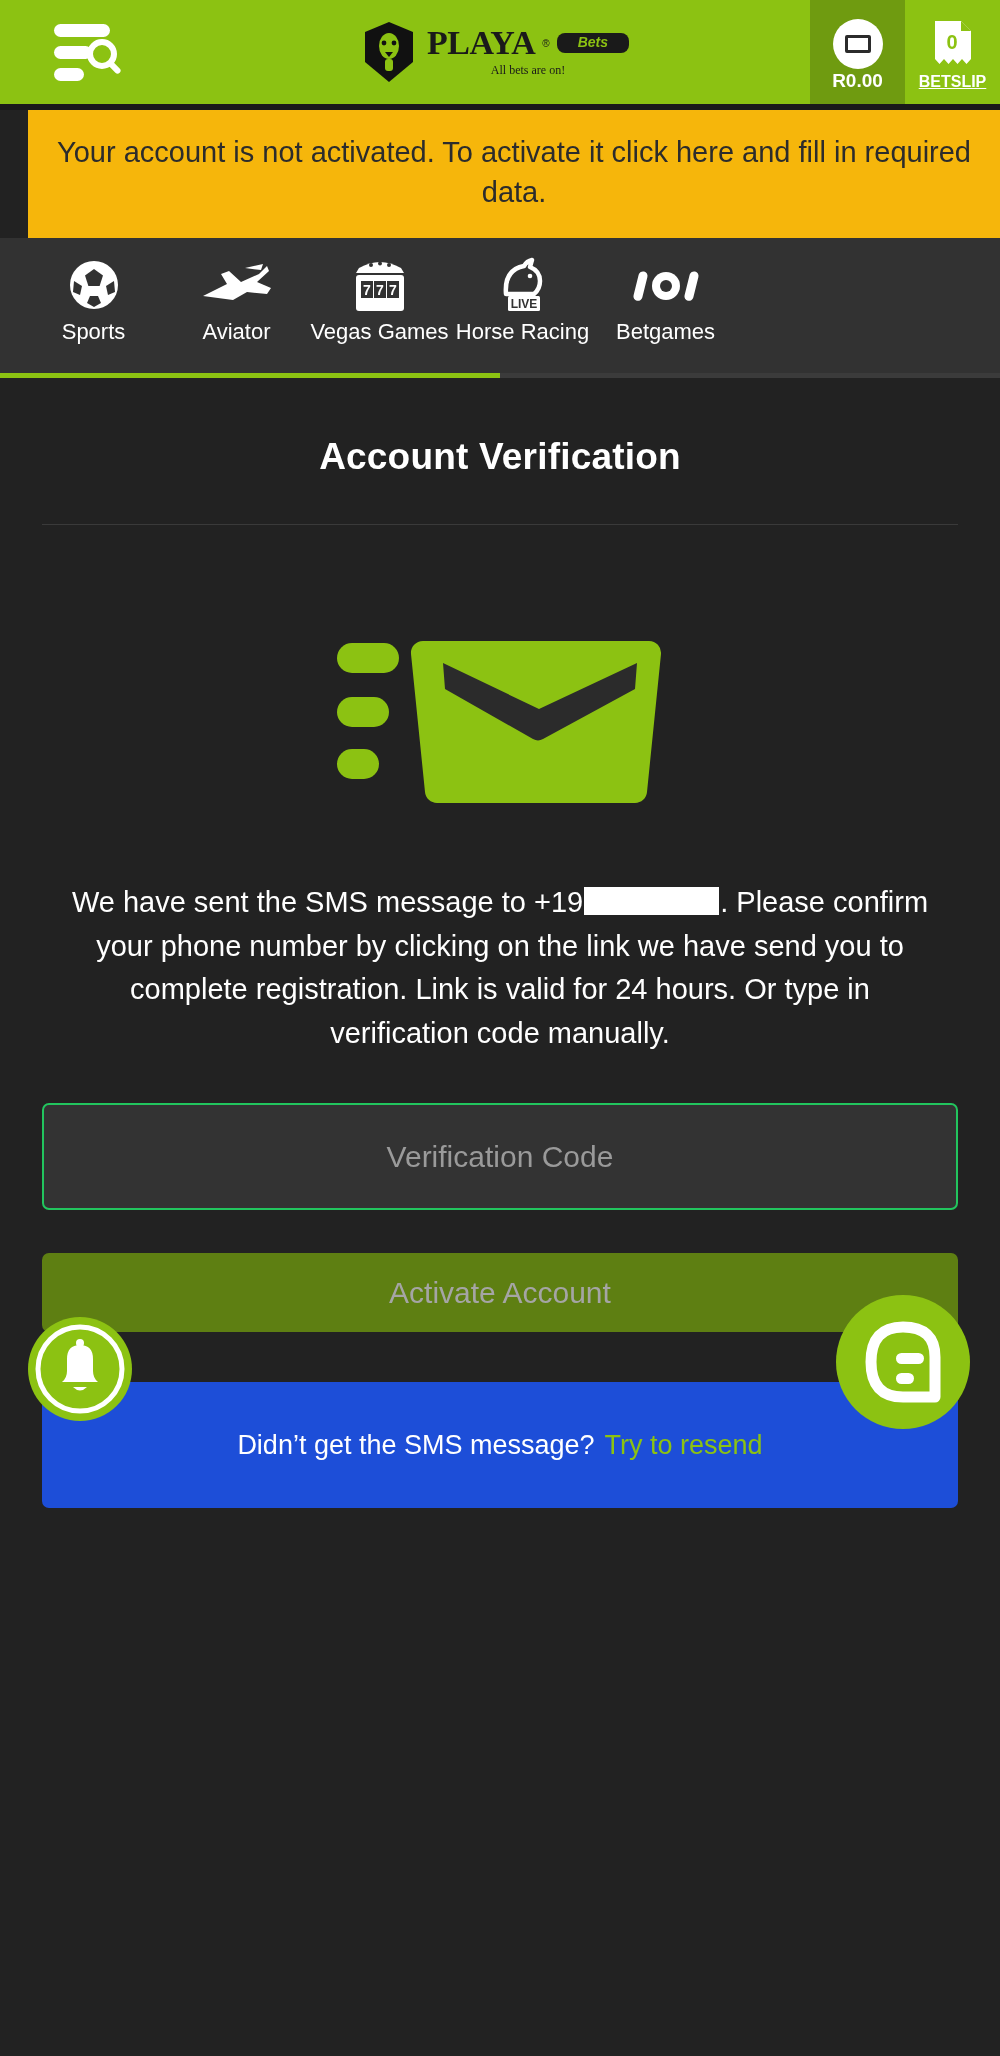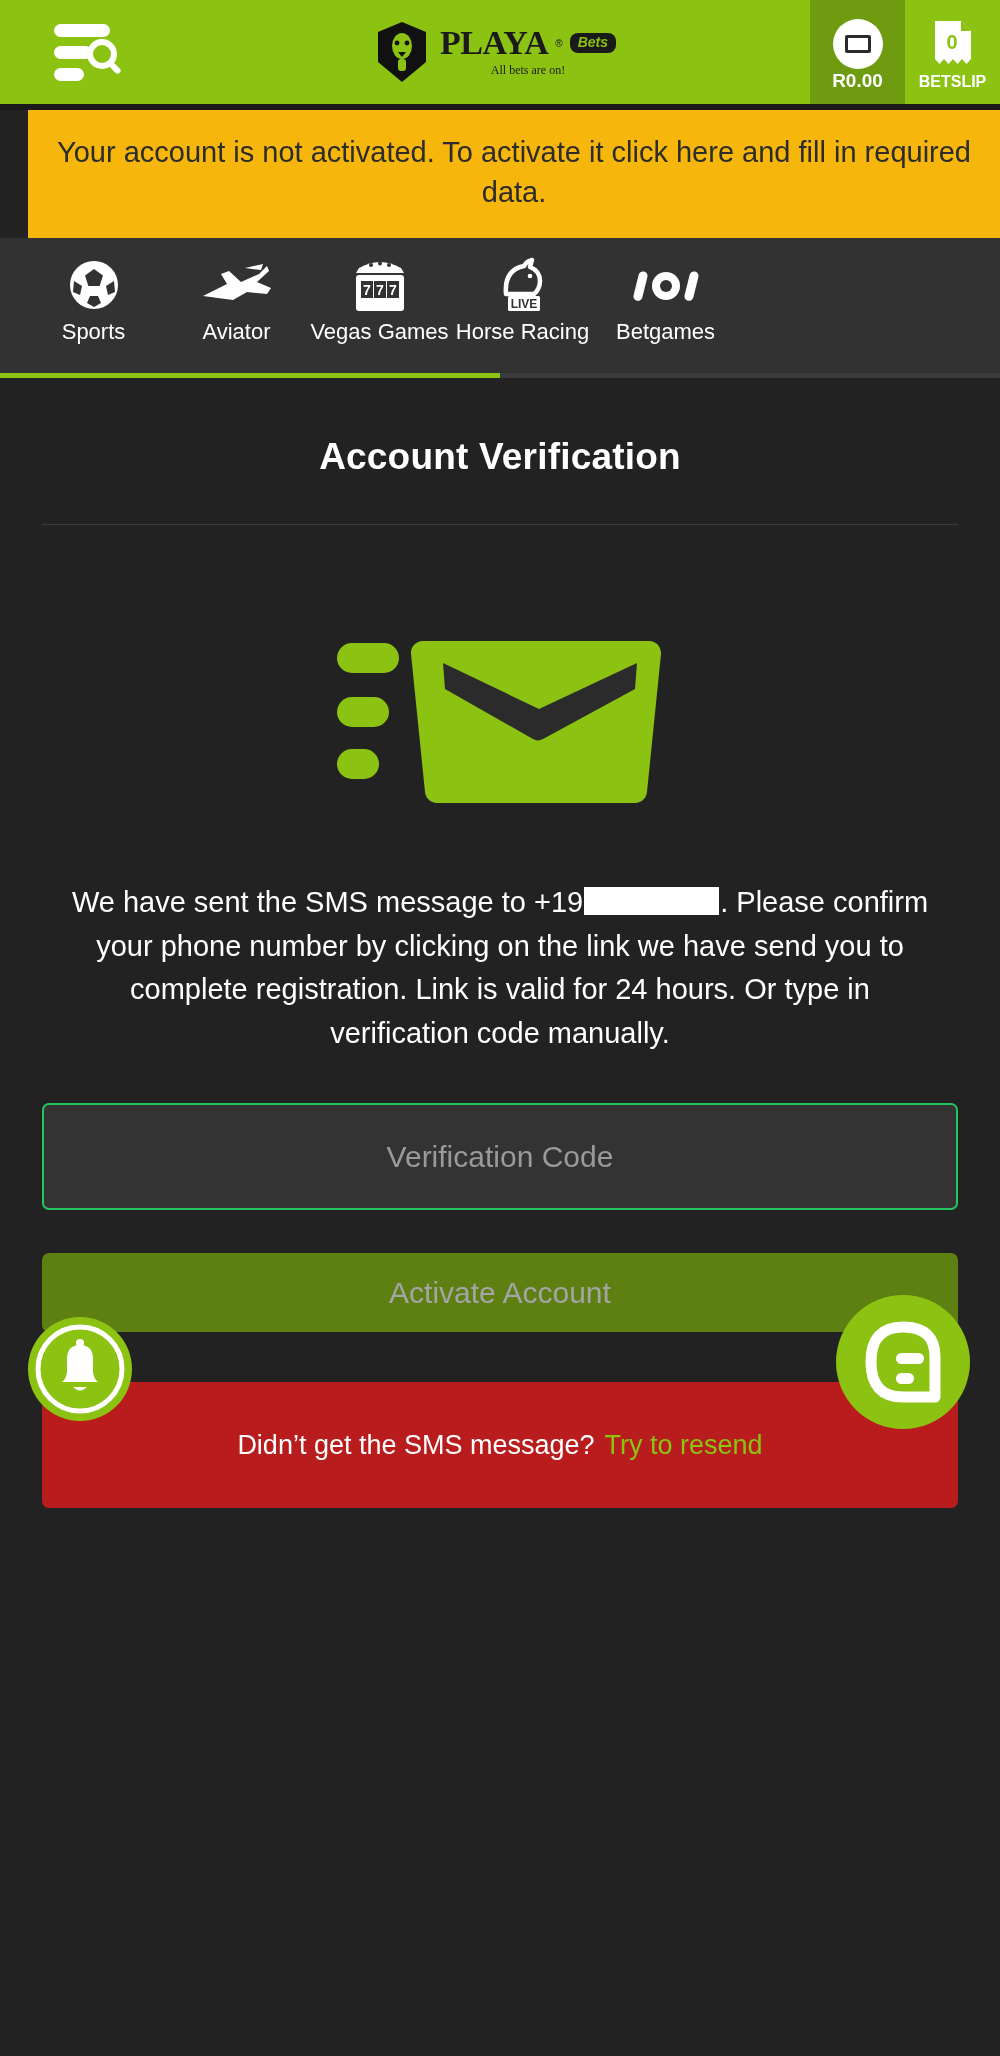--- a/index.html
+++ b/index.html
@@ -52,21 +52,21 @@
   .logo-row1 { display:flex; align-items:center; gap:7px;text-align:right; }
   .logo-playa {
     font-family:"Liberation Serif", serif;
     font-weight:bold; font-size:34px; color:#1a1a1a;
     letter-spacing:-0.5px; line-height:1;
   }
   .logo-reg { font-size:10px; color:#1a1a1a; vertical-align:super; }
   .logo-bets {
     background:#1a1a1a; color:#8CC212;
     font-size:14px; font-weight:bold; font-style:italic;
-    padding:2px 8px; border-radius:8px; line-height:1.1;
+    padding:2px 21px; border-radius:8px; line-height:1.1;
   }
   .logo-tag {
     font-family:"Liberation Serif", serif;
     font-size:12px; color:#1a1a1a; margin-top:3px;
     align-self:center; width:100%; text-align:center;
   }
 
   .hdr-balance {
     width:95px; background:#6F9B10;
     display:flex; flex-direction:column;
@@ -82,21 +82,21 @@
   }
   .bal-amt { color:#fff; font-size:19px; font-weight:bold; line-height:1; }
 
   .hdr-betslip {
     width:95px; background:#8CC212;
     display:flex; flex-direction:column;
     align-items:center; justify-content:center;
     gap:3px; padding-top:4px;
   }
   .slip-icon { width:44px; height:52px; }
-  .slip-label { color:#fff; font-size:16px; font-weight:bold; line-height:1; }
+  .slip-label { color:#fff; font-size:16px; font-weight:bold; line-height:1;text-decoration:underline; }
 
   .hdr-underline { height:6px; background:#1a1a1a; }
 
   
   .alert {
     background:#F6B60B;
     color:#2c2c2c;
     text-align:center;
     font-size:29px;
     line-height:1.38;
@@ -178,21 +178,21 @@
     height:79px;
     background:#5E7F12;
     border-radius:7px;
     display:flex; align-items:center; justify-content:center;
   }
   .cta-label { color:#a5a5a5; font-size:30px; }
 
   .resend {
     margin-top:50px;
     height:126px;
-    background:#b91c1c;
+    background:#1d4ed8;
     border-radius:7px;
     display:flex; align-items:center; justify-content:center;
   }
   .resend-txt { color:#fff; font-size:27px; }
   .resend-link { color:#8CC212; }
 
   
   .fab {
     position:absolute;
     border-radius:50%;

